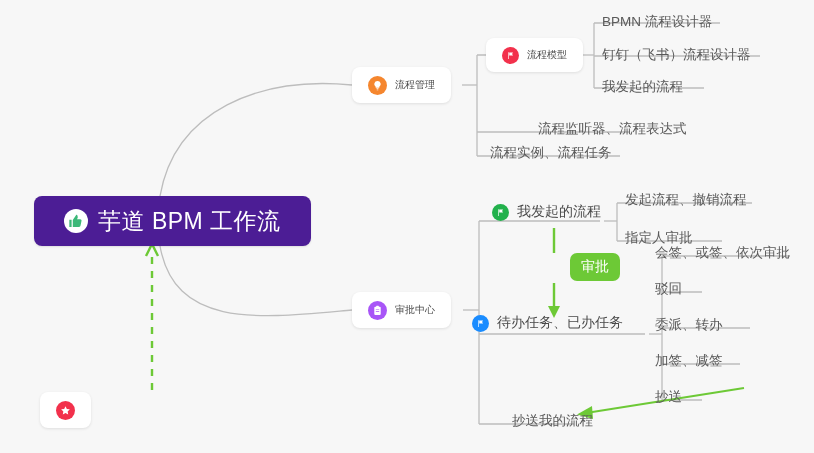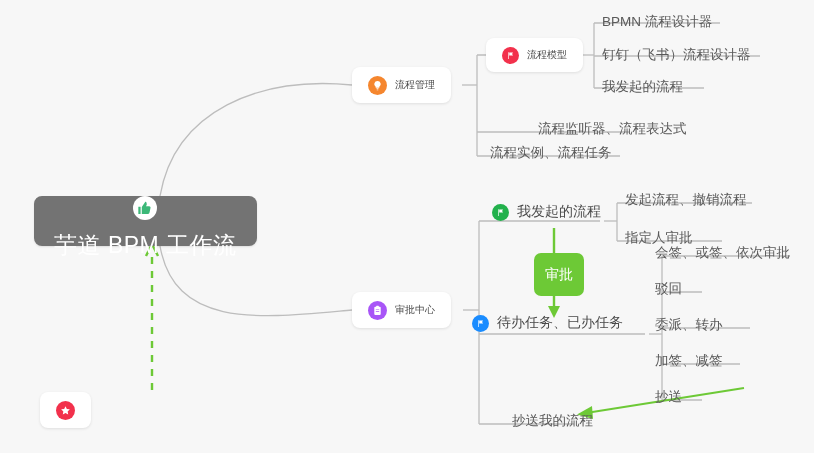--- a/index.html
+++ b/index.html
@@ -26,27 +26,26 @@
   .node {
     position: absolute;
     box-sizing: border-box;
     display: flex;
     align-items: center;
     white-space: nowrap;
   }
 
   
   .root-node {
-    background: #737373;
+    background: #4c1d95;
     border-radius: 8px;
-    padding: 0 20px;
+    padding: 0 30px;
     height: 50px;
     box-shadow: 0 1px 2px rgba(0,0,0,.10);
     gap: 10px;
-    flex-direction: column;
   }
   .root-label {
     color: #ffffff;
     font-size: 23px;
     letter-spacing: .5px;
   }
 
   
   .card-node {
     background: #ffffff;
@@ -74,23 +73,24 @@
   .plain-node .plain-label { line-height: 1; }
 
   
   .icon-leaf { gap: 8px; align-items: center; height: 22px; }
   .icon-leaf .plain-label { color: #4a4a4a; font-size: 14px; }
 
   
   .tag-node {
     background: #6dc936;
     border-radius: 7px;
-    height: 43px;
+    height: 28px;
     padding: 0 11px;
     justify-content: center;
+    margin-left: 36px;
   }
   .tag-label { color:#ffffff; font-size: 14px; }
 
   
   .ic {
     flex: 0 0 auto;
     border-radius: 50%;
     display: flex; align-items: center; justify-content: center;
   }
   .ic svg { display: block; }

